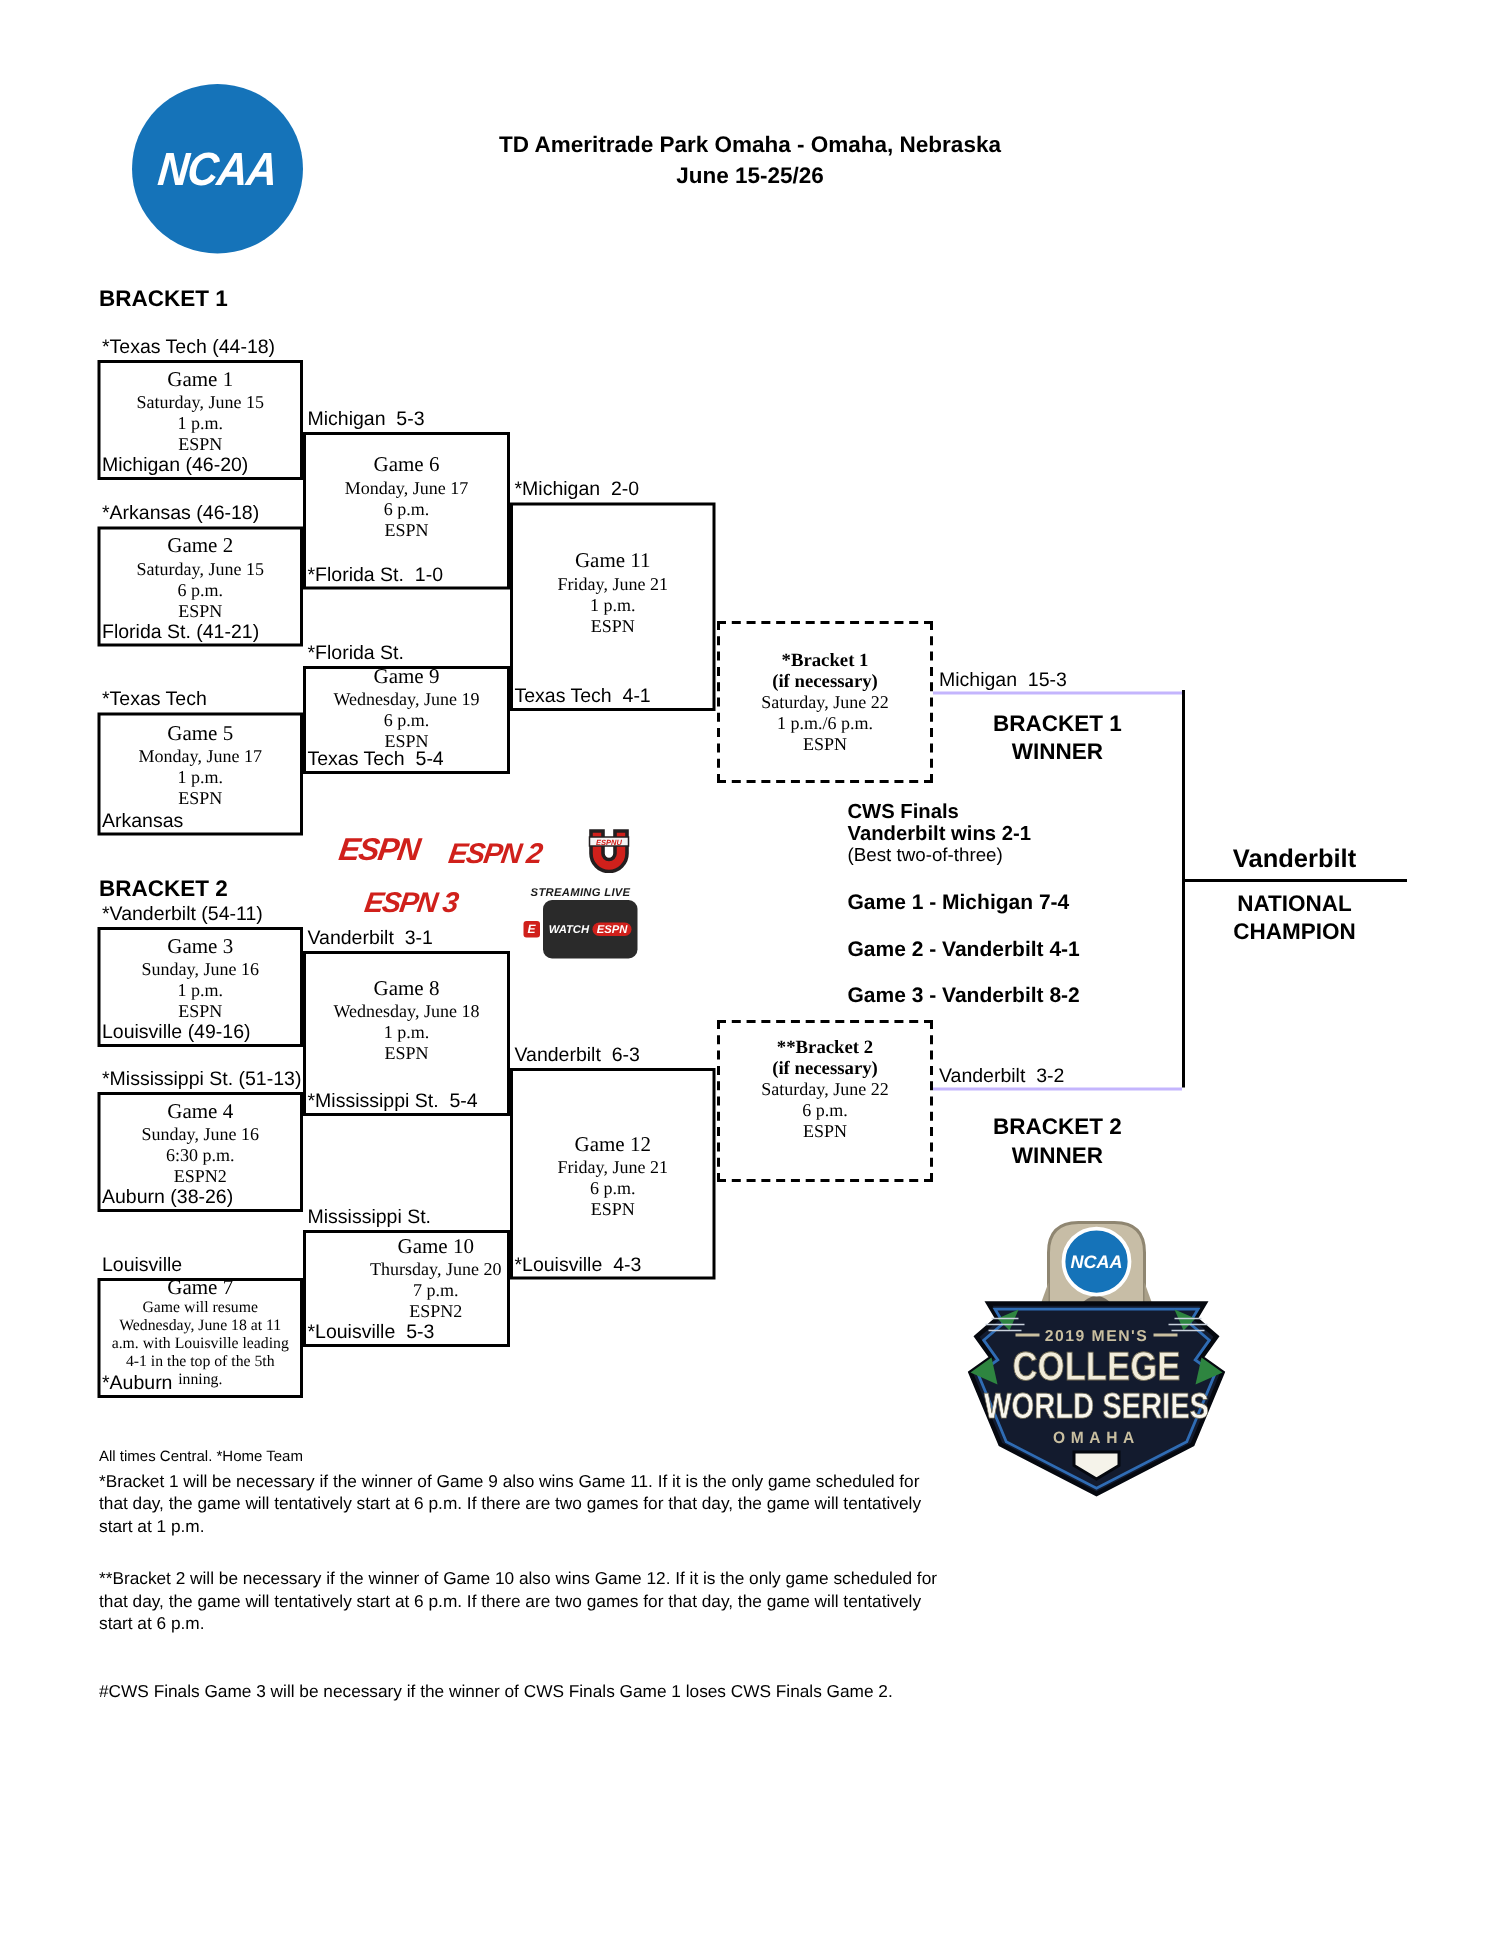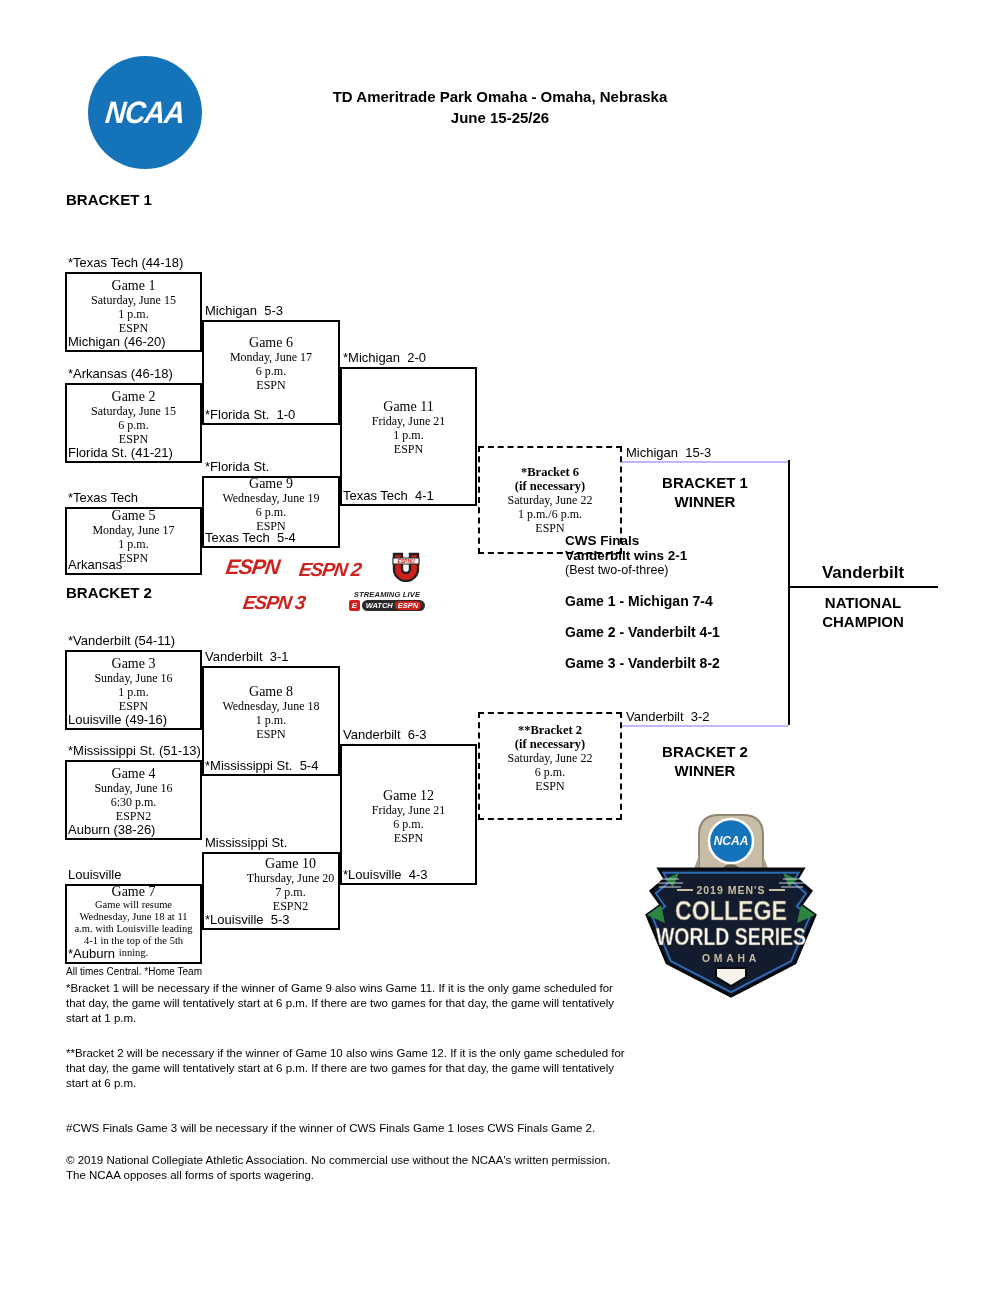--- a/index.html
+++ b/index.html
@@ -13,21 +13,21 @@
              transform:scaleX(.92) skewX(-6deg);}
   #ncaa-logo .reg{position:absolute;right:3px;bottom:10px;color:#fff;font-size:10px;font-style:normal;}
   #title-block{position:absolute;left:220px;top:84px;width:560px;text-align:center;}
   #title-block .t1{font-size:20px;font-weight:bold;}
   #title-block .t2{font-size:15px;font-weight:bold;margin-top:4px;}
   #title-block .t3{font-size:15px;font-weight:bold;margin-top:4px;}
 
   .bracket-label{position:absolute;font-size:15px;font-weight:bold;}
 
   
-  .box{position:absolute;border:2px solid #000;box-sizing:border-box;margin-top:32px;}
+  .box{position:absolute;border:2px solid #000;box-sizing:border-box;}
   .box.dashed{border:2px dashed #000;}
   .team{position:absolute;font-size:13px;white-space:pre;}
   .team.t{left:1px;top:-19px;line-height:16px;}
   .team.b{left:1px;bottom:1px;line-height:15px;}
   .ginfo{position:absolute;left:0;right:0;top:50%;transform:translateY(-50%);text-align:center;
          font-family:"Liberation Serif",serif;font-size:12px;line-height:14px;}
   .ginfo .gtitle{font-weight:normal;font-size:14px;}
   .ginfo.small{font-size:10.5px;line-height:12px;}
   .ginfo .note{margin-top:1px;padding:0 3px;}
   .ifinfo .gtitle{font-weight:bold;font-size:12.5px;}
@@ -52,21 +52,21 @@
   #finals .gline{font-weight:bold;margin-top:16px;font-size:14px;}
 
   
   .espn-word{position:absolute;color:#d0201b;font-weight:900;font-style:italic;
              letter-spacing:-1px;transform:skewX(-8deg);white-space:pre;}
   #watchespn{position:absolute;left:347px;top:590px;width:80px;text-align:center;}
   #watchespn .stream{font-size:7.5px;font-weight:bold;font-style:italic;color:#1a1a1a;letter-spacing:.2px;white-space:pre;}
   #watchespn .pillrow{display:flex;align-items:center;justify-content:center;margin-top:1px;gap:2px;}
   #watchespn .esq{width:11px;height:11px;background:#d0201b;border-radius:2px;color:#fff;
                   font-size:8px;font-weight:900;font-style:italic;line-height:11px;}
-  #watchespn .pill{background:#2a2a2a;border-radius:6px;padding:1px 4px;font-size:7.5px;font-weight:900;
+  #watchespn .pill{background:#2a2a2a;border-radius:6px;padding:15px 4px;font-size:7.5px;font-weight:900;
                    font-style:italic;color:#fff;white-space:pre;}
   #watchespn .pill .red{background:#d0201b;border-radius:5px;padding:0 3px;margin-left:2px;}
 
   
   .foot{position:absolute;left:66px;width:560px;font-size:11.5px;line-height:15px;}
 
   svg text{font-family:"Liberation Sans",sans-serif;}
 </style>
 </head>
 <body>
@@ -100,21 +100,21 @@
     <span class="team t">*Arkansas (46-18)</span>
     <span class="team b">Florida St. (41-21)</span>
     <div class="ginfo" style="top:44%;">
       <div class="gtitle">Game 2</div>
       <div>Saturday, June 15</div>
       <div>6 p.m.</div>
       <div>ESPN</div>
     </div>
   </div>
 
-  <div class="box" style="left:65px;top:475px;width:137px;height:68px;">
+  <div class="box" style="left:65px;top:475px;width:137px;height:82px;">
     <span class="team t">*Texas Tech</span>
     <span class="team b">Arkansas</span>
     <div class="ginfo" style="top:44%;">
       <div class="gtitle">Game 5</div>
       <div>Monday, June 17</div>
       <div>1 p.m.</div>
       <div>ESPN</div>
     </div>
   </div>
 
@@ -146,21 +146,21 @@
     <div class="ginfo" style="top:44%;">
       <div class="gtitle">Game 11</div>
       <div>Friday, June 21</div>
       <div>1 p.m.</div>
       <div>ESPN</div>
     </div>
   </div>
 
   <div class="box dashed" style="left:478px;top:414px;width:144px;height:108px;">
     <div class="ginfo ifinfo">
-      <div class="gtitle">*Bracket 6</div>
+      <div class="gtitle">*Bracket 1</div>
       <div class="gtitle">(if necessary)</div>
       <div>Saturday, June 22</div>
       <div>1 p.m./6 p.m.</div>
       <div>ESPN</div>
     </div>
   </div>
 
   <div class="slotline" style="left:622px;top:441px;width:166px;">
     <span class="team">Michigan  15-3</span>
   </div>
@@ -311,18 +311,14 @@
     <text x="86" y="109" font-size="27" font-weight="bold" fill="#f1ecdb" stroke="#6b654f" stroke-width="0.6" text-anchor="middle" textLength="112" lengthAdjust="spacingAndGlyphs">COLLEGE</text>
     <text x="86" y="134" font-size="24" font-weight="bold" fill="#f8f6ee" stroke="#6b654f" stroke-width="0.5" text-anchor="middle" textLength="150" lengthAdjust="spacingAndGlyphs">WORLD SERIES</text>
     <text x="86" y="151" font-size="11" font-weight="bold" fill="#c9bfa0" letter-spacing="4" text-anchor="middle" textLength="58" lengthAdjust="spacingAndGlyphs">OMAHA</text>
     <polygon points="71,157 101,157 101,166 86,175 71,166" fill="#f5f3ea" stroke="#05080f" stroke-width="2"></polygon>
   </svg>
 
   <div class="foot" style="top:964px;font-size:10px;">All times Central. *Home Team</div>
   <div class="foot" style="top:981px;">*Bracket 1 will be necessary if the winner of Game 9 also wins Game 11. If it is the only game scheduled for that day, the game will tentatively start at 6 p.m. If there are two games for that day, the game will tentatively start at 1 p.m.</div>
   <div class="foot" style="top:1046px;">**Bracket 2 will be necessary if the winner of Game 10 also wins Game 12. If it is the only game scheduled for that day, the game will tentatively start at 6 p.m. If there are two games for that day, the game will tentatively start at 6 p.m.</div>
   <div class="foot" style="top:1121px;">#CWS Finals Game 3 will be necessary if the winner of CWS Finals Game 1 loses CWS Finals Game 2.</div>
-  <div class="foot" style="top:1153px;">
-    <div>© 2019 National Collegiate Athletic Association. No commercial use without the NCAA's written permission.</div>
-    <div>The NCAA opposes all forms of sports wagering.</div>
-  </div>
 
 </div>
 
 </body></html>

